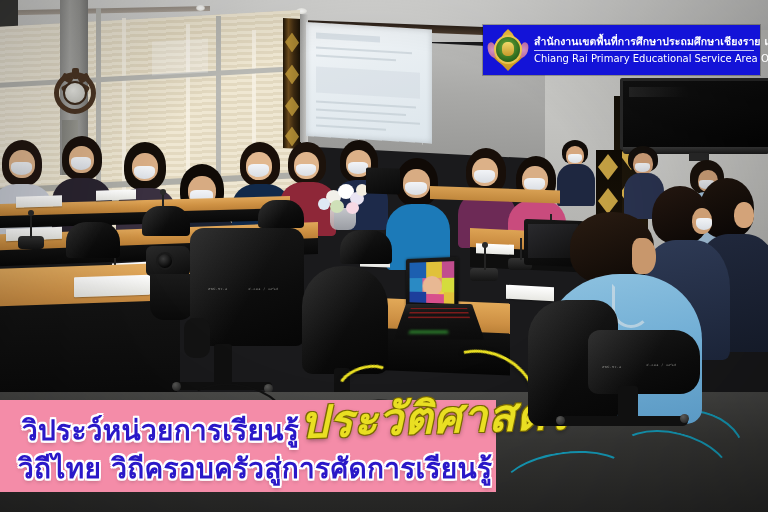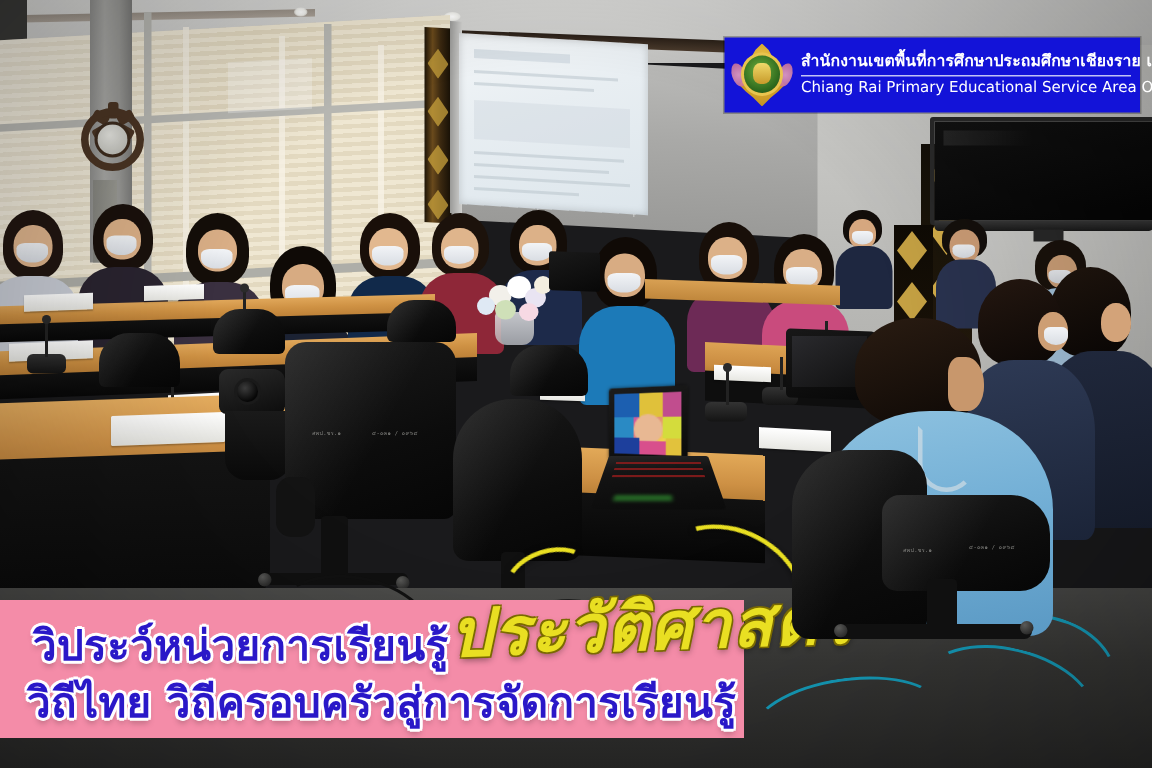--- a/index.html
+++ b/index.html
@@ -626,19 +626,19 @@
     </div>
     <div id="header-text">
       <div id="header-title-th">สำนักงานเขตพื้นที่การศึกษาประถมศึกษาเชียงราย เขต ๑</div>
       <div id="header-rule"></div>
       <div id="header-title-en">Chiang Rai Primary Educational Service Area Office 1</div>
     </div>
   </div>
 
   <div id="caption-banner">
     <div id="caption-line1">วิประว์หน่วยการเรียนรู้</div>
-    <div id="caption-line2">วิถีไทย วิถีครอบครัวสู่การจัดการเรียนรู้</div>
+    <div id="caption-line2">วิถีไทย วิถีครอบครัวสู่การศัดการเรียนรู้</div>
   </div>
   <div class="script-flourish" style="left:430px;top:352px;width:110px;height:90px;transform:rotate(28deg);"></div>
   <div class="script-flourish" style="left:336px;top:366px;width:60px;height:40px;transform:rotate(-18deg);"></div>
   <div id="caption-script">ประวัติศาสตร์</div>
 
 </div>
 
 </body></html>

